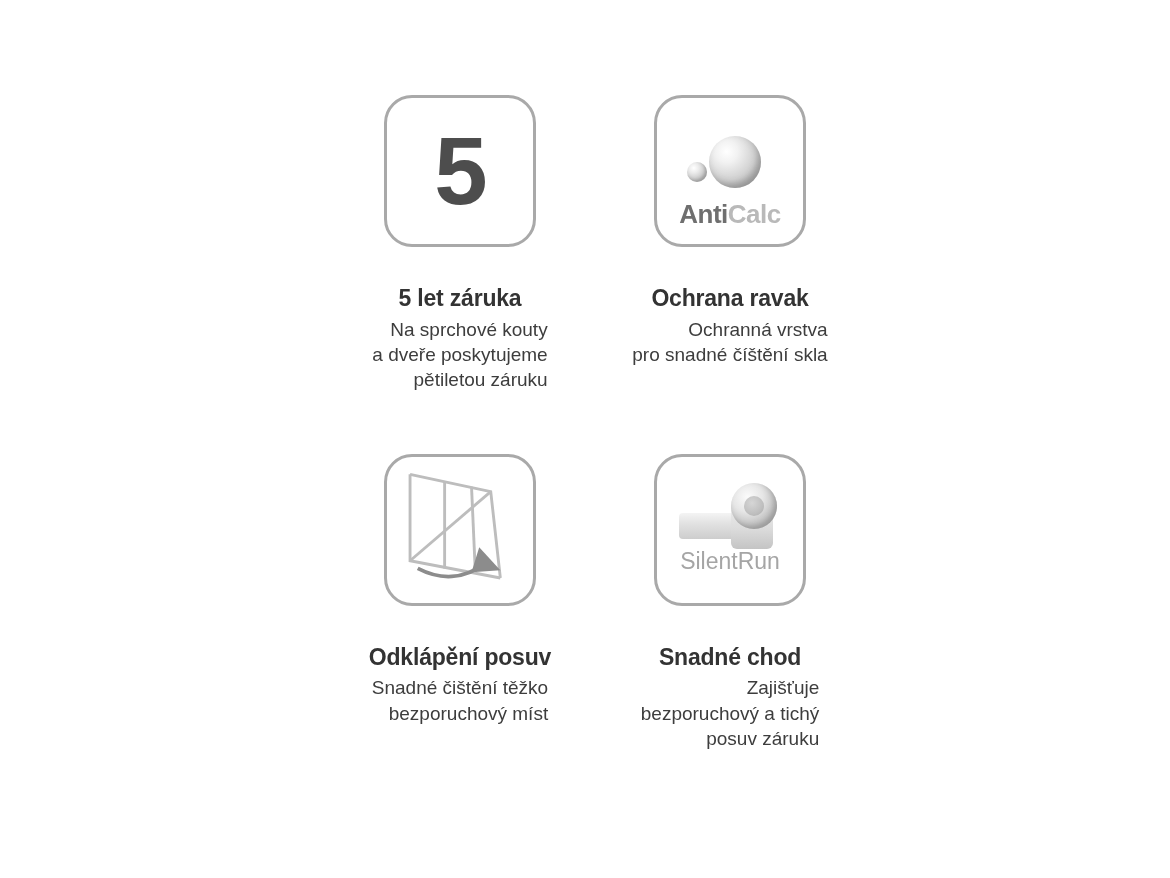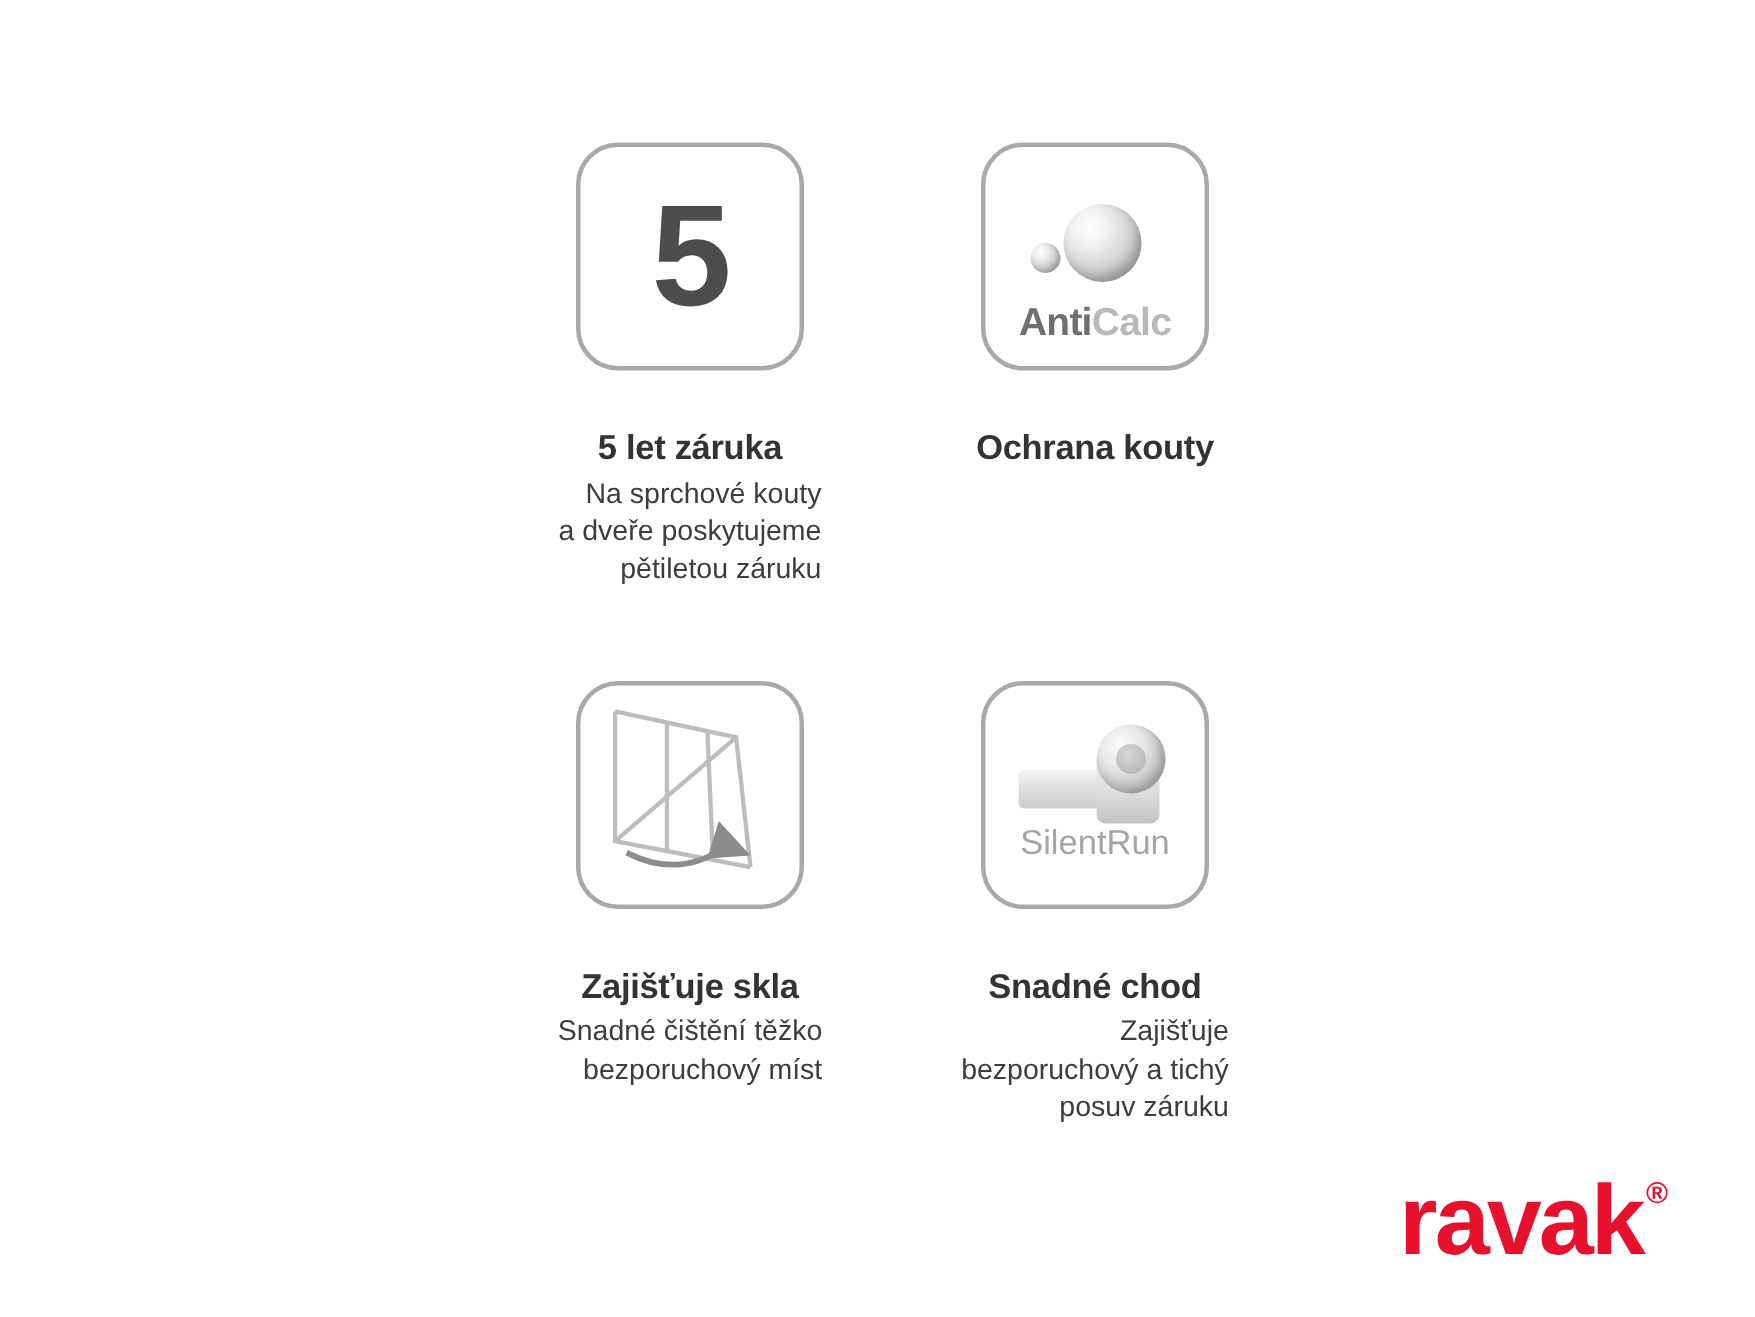--- a/index.html
+++ b/index.html
@@ -225,38 +225,40 @@
     <div class="feature">
       <div class="icon-box">
         <div class="anticalc-wrap">
           <div class="drop-big"></div>
           <div class="drop-small"></div>
           <div class="anticalc-text">
             <span class="anti">Anti</span><span class="calc">Calc</span>
           </div>
         </div>
       </div>
-      <div class="feature-title">Ochrana kouty</div>
+      <div class="feature-title">Ochrana ravak</div>
+      <div class="feature-desc">Ochranná vrstva
+pro snadné číštění skla</div>
     </div>
 
     <div class="feature">
       <div class="icon-box">
         <svg class="tilt-svg" viewBox="0 0 152 152">
           <g fill="none" stroke="#bdbdbd" stroke-width="3">
             <path d="M24 18 L24 108 L118 126"></path>
             <path d="M24 18 L108 36 L118 126"></path>
             <path d="M60 26 L60 116"></path>
             <path d="M88 31 L92 121"></path>
             <path d="M24 108 L108 36"></path>
           </g>
           <path d="M103 110 C 80 128, 55 128, 32 116" fill="none" stroke="#8c8c8c" stroke-width="4"></path>
           <path d="M96 94 L118 118 L88 120 Z" fill="#8c8c8c"></path>
         </svg>
       </div>
-      <div class="feature-title">Zajišťuje skla</div>
+      <div class="feature-title">Odklápění posuv</div>
       <div class="feature-desc">Snadné čištění těžko
 bezporuchový míst</div>
     </div>
 
     <div class="feature">
       <div class="icon-box">
         <div class="silent-wrap">
           <div class="roller-bar"></div>
           <div class="roller-arm"></div>
           <div class="roller-wheel"></div>
@@ -264,15 +266,14 @@
         </div>
       </div>
       <div class="feature-title">Snadné chod</div>
       <div class="feature-desc">Zajišťuje
 bezporuchový a tichý
 posuv záruku</div>
     </div>
 
   </div>
 
-  <div class="logo"><span>ravak</span><sup>®</sup></div>
 
 </div>
 
 </body></html>

